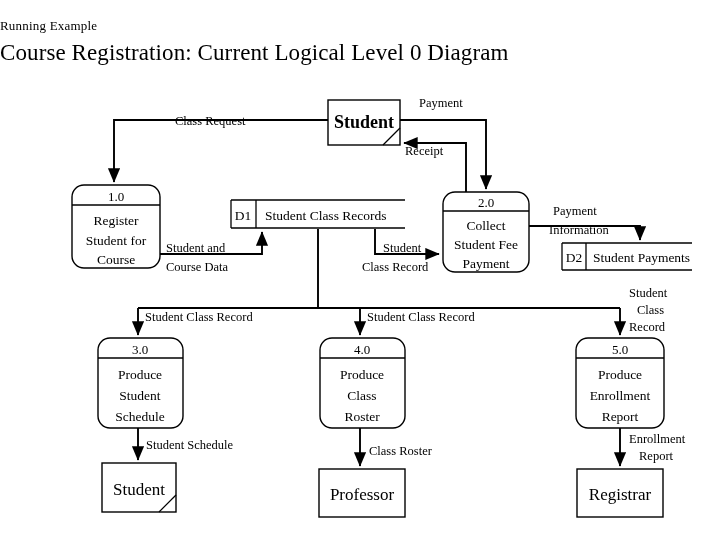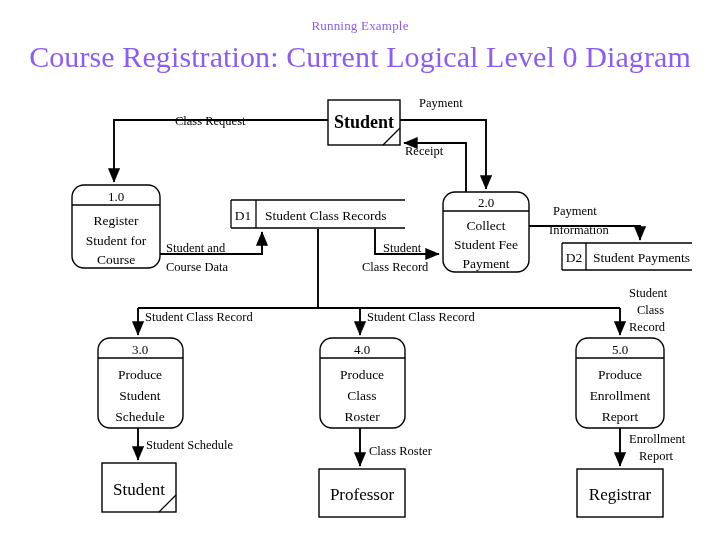--- a/index.html
+++ b/index.html
@@ -20,31 +20,30 @@
   #dfd-svg {
     position: absolute;
     left: 0;
     top: 0;
     width: 720px;
     height: 540px;
   }
   .hdr {
     position: absolute;
     width: 100%;
-    text-align: center;
-    color: #8b5cf6;
+    color: #000000;
   }
   #subtitle {
     top: 18px;
     font-size: 13px;
     letter-spacing: 0.2px;
   }
   #main-title {
     top: 40px;
-    font-size: 30px;
+    font-size: 23px;
     letter-spacing: 0.1px;
   }
   svg text {
     font-family: "Liberation Serif", "DejaVu Serif", serif;
     fill: #000000;
   }
   .flow-label {
     font-size: 12.5px;
   }
   .proc-num {

